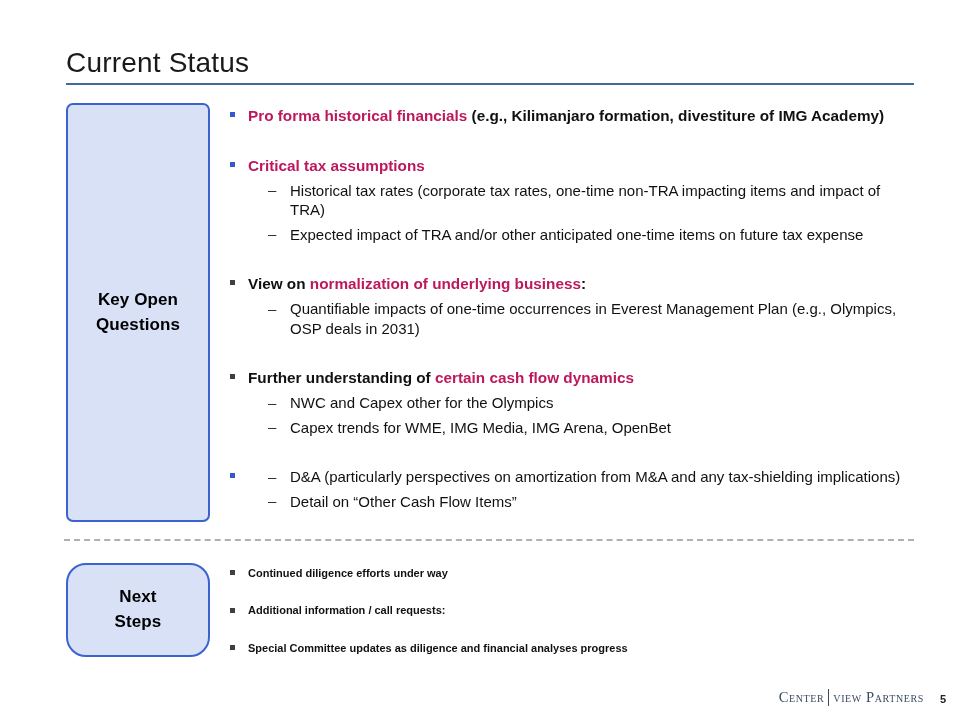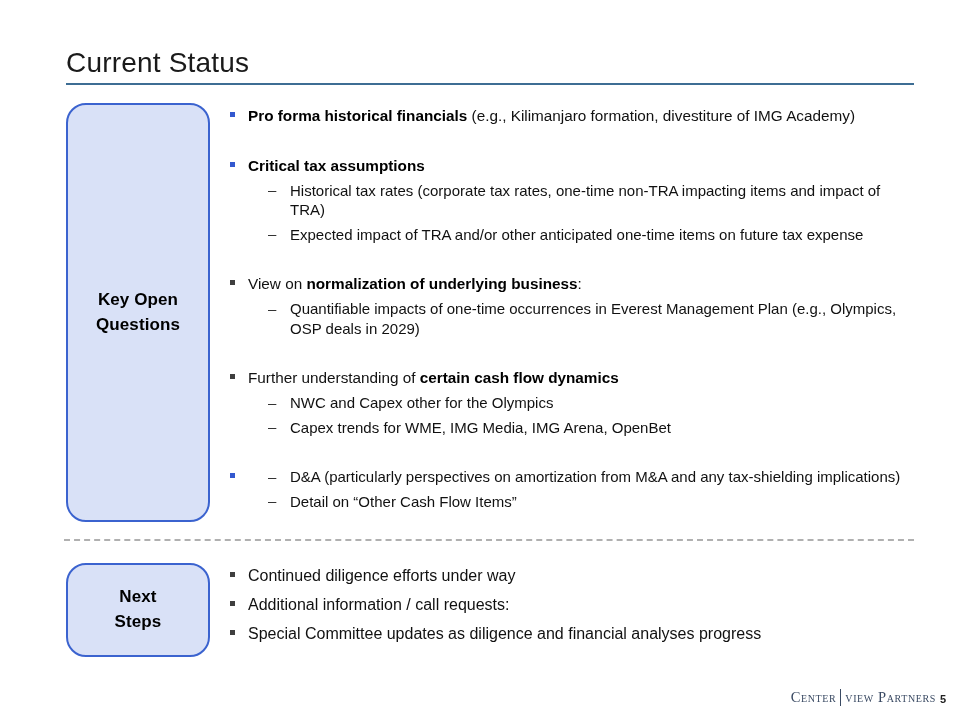--- a/index.html
+++ b/index.html
@@ -62,20 +62,21 @@
     color: #000;
     line-height: 1.45;
     letter-spacing: 0.1px;
   }
 
   #box-key-open {
     left: 66px;
     top: 103px;
     width: 144px;
     height: 419px;
+    border-radius: 7px;
   }
   #box-next-steps {
     left: 66px;
     top: 563px;
     width: 144px;
     height: 94px;
   }
 
   
   .dashed-divider {
@@ -133,41 +134,41 @@
     left: 0px;
     top: -0.02em;
     font-size: 15px;
     line-height: 1.30;
     color: #333;
   }
 
   ul.lvl2 { margin-left: 20px; margin-top: 2px; }
 
   .blue-strong {
-    color: #000000;
+    color: #be185d;
     font-weight: bold;
   }
-  .blk { color: #111; font-weight: normal; }
+  .blk { color: #111; font-weight: bold; }
 
   
   .gap-lg { margin-top: 30px; }
 
   
-  #content-next li.b1 { font-size: 16px; }
-  #content-next li.b1 + li.b1 { margin-top: 8px; }
+  #content-next li.b1 { font-size: 11px; }
+  #content-next li.b1 + li.b1 { margin-top: 23px; }
   #content-next li.b1.spaced { margin-top: 21px; }
 
   
   .footer {
     position: absolute;
     right: 14px;
     bottom: 14px;
     display: flex;
     align-items: flex-end;
-    gap: 4px;
+    gap: 16px;
   }
   .logo {
     font-family: "Liberation Serif", serif;
     font-size: 14.5px;
     letter-spacing: 0.6px;
     color: #3a4a63;
     display: flex;
     align-items: center;
     white-space: nowrap;
   }
@@ -225,21 +226,21 @@
           </li>
         </ul>
       </li>
 
       <li class="b1 gap-lg">
         <span class="marker"></span>
         <span class="blk">View on </span><span class="blue-strong">normalization of underlying business</span><span class="blk">:</span>
         <ul class="lvl2">
           <li class="b2">
             <span class="marker">–</span>
-            <span>Quantifiable impacts of one-time occurrences in Everest Management Plan (e.g., Olympics, OSP deals in 2029)</span>
+            <span>Quantifiable impacts of one-time occurrences in Everest Management Plan (e.g., Olympics, OSP deals in 2031)</span>
           </li>
         </ul>
       </li>
 
       <li class="b1 gap-lg">
         <span class="marker"></span>
         <span class="blk">Further understanding of </span><span class="blue-strong">certain cash flow dynamics</span>
         <ul class="lvl2">
           <li class="b2">
             <span class="marker">–</span>

